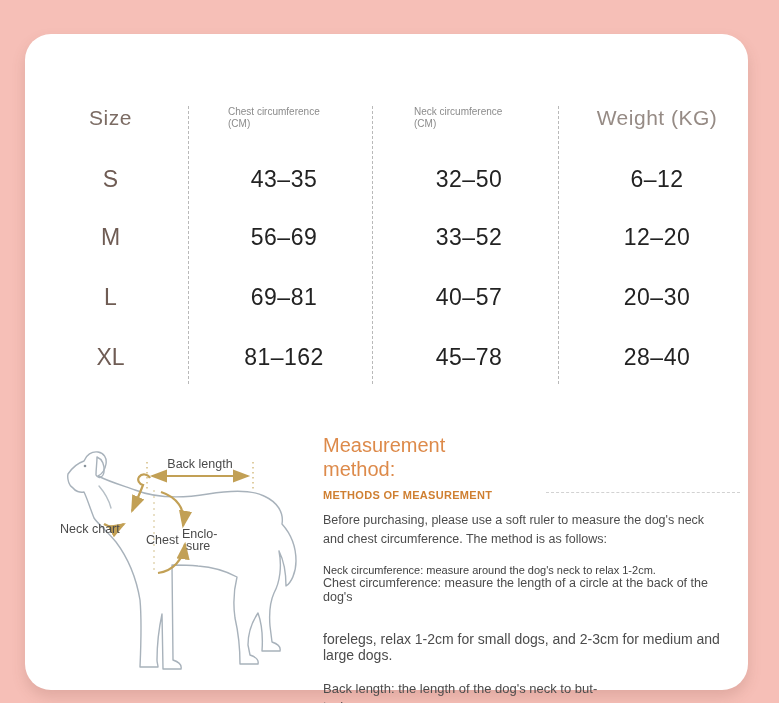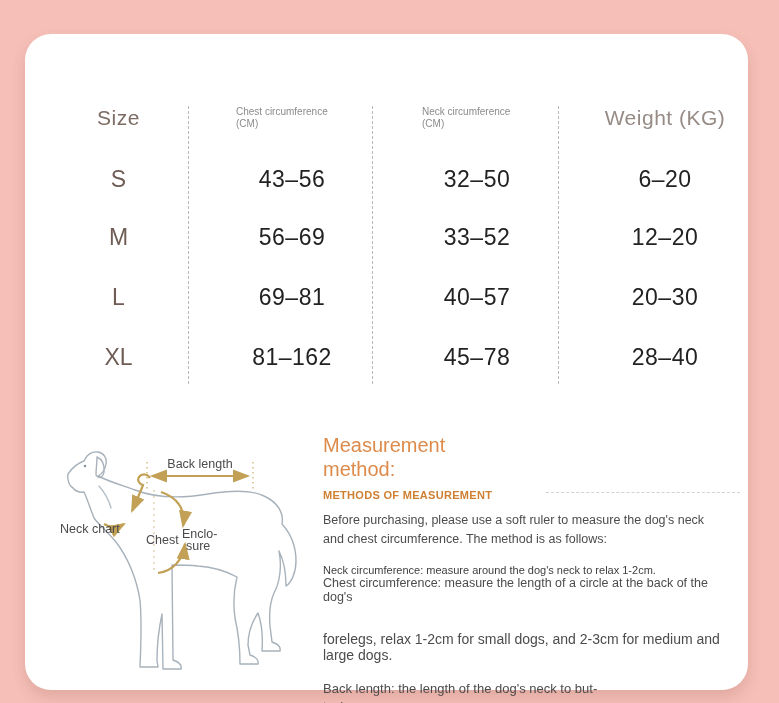--- a/index.html
+++ b/index.html
@@ -9,21 +9,21 @@
     font-family:"Liberation Sans", sans-serif;
     color:#4c4c4c;
   }
   .card{
     position:absolute;left:25px;top:34px;width:723px;height:656px;
     background:#ffffff;border-radius:26px;
     box-shadow:0 7px 14px rgba(120,70,60,.18);
   }
   
   .size-table{
-    position:absolute;left:12px;top:52px;width:669px;
+    position:absolute;left:4px;top:52px;width:669px;
     display:grid;
     grid-template-columns:163px 184px 186px 190px;
     grid-template-rows:64px 58px 58px 62px 58px;
   }
   .cell{display:flex;align-items:center;justify-content:center;}
   .cell.left{justify-content:flex-start;}
   .hdr-size{font-size:21px;color:#7c6c64;letter-spacing:.5px;}
   .hdr-weight{font-size:21px;color:#968b85;letter-spacing:.5px;}
   .hdr-sub{font-size:10px;color:#8b8b8b;line-height:1.2;}
   .hdr-chest{padding-left:36px;}
@@ -72,23 +72,23 @@
     </div>
     <div class="cell left hdr-sub hdr-neck">
       <span>
         <span>Neck circumference</span><br>
         <span>(CM)</span>
       </span>
     </div>
     <div class="cell hdr-weight">Weight (KG)</div>
 
     <div class="cell size-letter">S</div>
-    <div class="cell val">43–56</div>
+    <div class="cell val">43–35</div>
     <div class="cell val">32–50</div>
-    <div class="cell val">6–20</div>
+    <div class="cell val">6–12</div>
 
     <div class="cell size-letter">M</div>
     <div class="cell val">56–69</div>
     <div class="cell val">33–52</div>
     <div class="cell val">12–20</div>
 
     <div class="cell size-letter">L</div>
     <div class="cell val">69–81</div>
     <div class="cell val">40–57</div>
     <div class="cell val">20–30</div>

